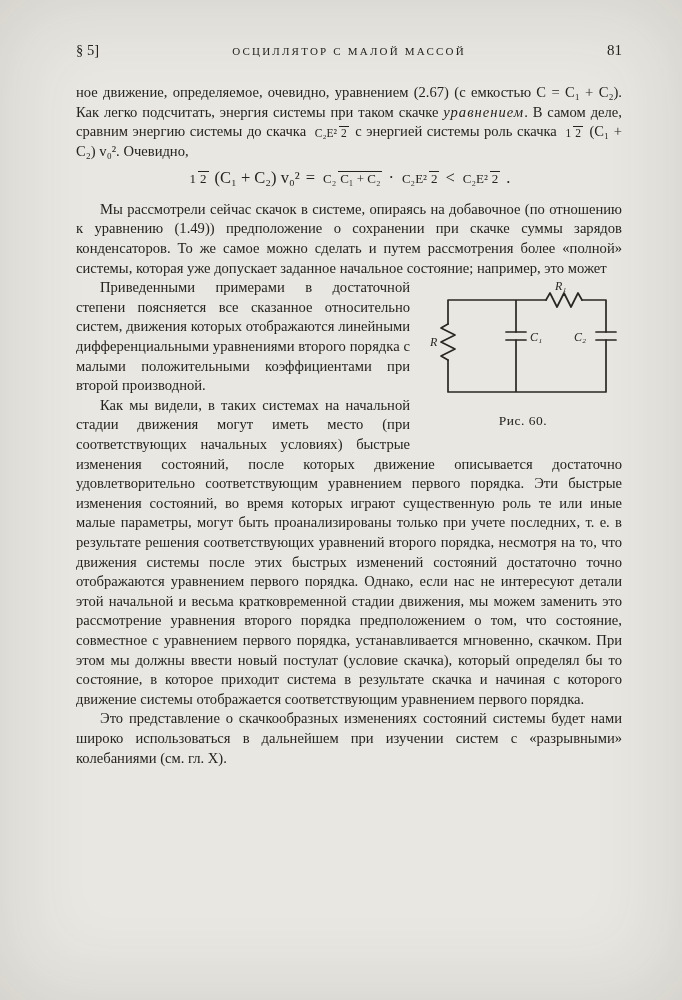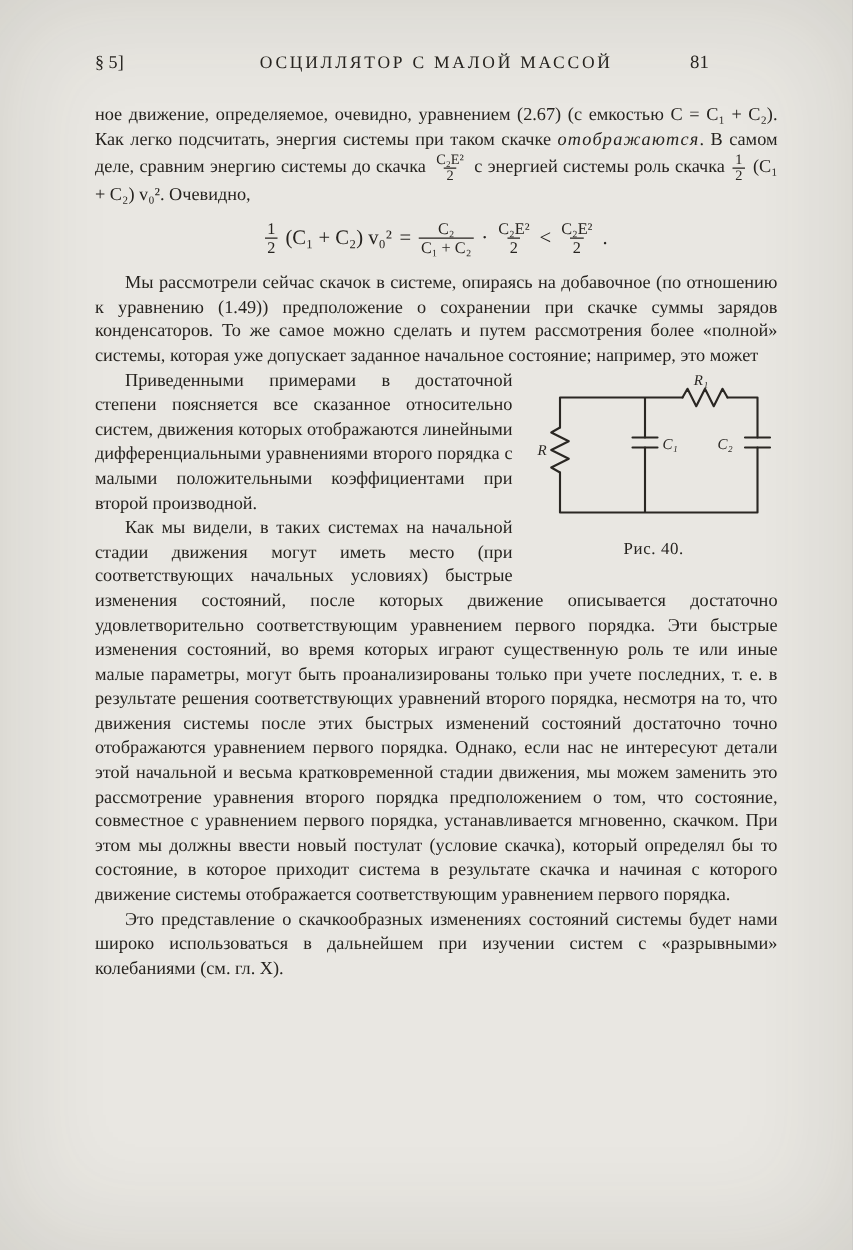--- a/index.html
+++ b/index.html
@@ -9,27 +9,27 @@
     background:#e9e7e2;
     box-shadow: inset 0 0 90px rgba(60,54,44,.14);
     padding:42px 60px 0 76px;
     font-family:"Liberation Serif","DejaVu Serif",serif;
     color:#26231f;
     overflow:hidden;
     position:relative;
   }
   .header { display:flex; align-items:baseline; margin-bottom:24px; }
   .hdr-left  { width:70px; font-size:14.5px; }
-  .hdr-center{ flex:1; text-align:center; letter-spacing:2.2px; font-size:14px; }
-  .hdr-right { width:70px; text-align:left; font-size:15px; }
+  .hdr-center{ flex:1; text-align:center; letter-spacing:2.2px; font-size:11px; }
+  .hdr-right { width:70px; text-align:right; font-size:15px; }
   .body { font-size:14.6px; line-height:19.6px; text-align:justify; }
   p.para { margin:0; }
   .indent { text-indent:24px; }
   .emph { letter-spacing:1px; }
-  .frac { display:inline-flex; flex-direction:column; align-items:center;
+  .frac { display:inline-flex; flex-direction:row; align-items:center;
           vertical-align:middle; line-height:1.05; text-align:center; }
   .frac > span { padding:0 2px; display:block; }
   .frac .den { border-top:1px solid #26231f; }
   .inlinefrac { font-size:11.5px; margin:0 2px; }
   .equation { display:flex; justify-content:center; align-items:center;
               margin:9px 0 13px; font-size:16.5px; line-height:1; }
   .eq-item { margin:0 3px; }
   .eqfrac { font-size:13px; }
   .figfloat { float:right; width:198px; margin:2px 0 6px 14px; text-align:center; }
   .figcap { display:block; font-size:13.5px; margin-top:9px; letter-spacing:.5px; }
@@ -46,21 +46,21 @@
 
   <div class="header">
     <span class="hdr-left">§ 5]</span>
     <span class="hdr-center">ОСЦИЛЛЯТОР С МАЛОЙ МАССОЙ</span>
     <span class="hdr-right">81</span>
   </div>
 
   <div class="body">
 
     <p class="para"><span>ное движение, определяемое, очевидно, уравнением (2.67) (с емкостью C = C₁ + C₂). Как легко подсчитать, энергия системы при таком скачке</span>
-      <i class="emph">отображаются</i><span>. В самом деле, сравним энергию системы до скачка</span>
+      <i class="emph">уравнением</i><span>. В самом деле, сравним энергию системы до скачка</span>
       <span class="frac inlinefrac">
           <span class="num">C₂E²</span>
           <span class="den">2</span>
         </span>
       <span>с энергией системы роль скачка</span>
       <span class="frac inlinefrac">
           <span class="num">1</span>
           <span class="den">2</span>
         </span>
       <span>(C₁ + C₂) v₀². Очевидно,</span></p>
@@ -97,21 +97,21 @@
           <path d="M20,20 L20,44 M20,80 L20,112 M20,112 L178,112 M178,20 L178,52 M178,60 L178,112 M20,20 L118,20 M154,20 L178,20 M88,20 L88,52 M88,60 L88,112"></path>
           <polyline points="20,44 13,48 27,55 13,62 27,69 13,76 20,80"></polyline>
           <polyline points="118,20 122,13 129,27 136,13 143,27 150,13 154,20"></polyline>
           <path d="M78,52 L98,52 M78,60 L98,60 M168,52 L188,52 M168,60 L188,60"></path>
         </g>
         <text x="2" y="66">R</text>
         <text x="127" y="10">R₁</text>
         <text x="102" y="61">C₁</text>
         <text x="146" y="61">C₂</text>
       </svg>
-          <span class="figcap">Рис. 40.</span>
+          <span class="figcap">Рис. 60.</span>
         </span></p>
 
     <p class="para indent">Приведенными примерами в достаточной степени поясняется все сказанное относительно систем, движения которых отображаются линейными дифференциальными уравнениями второго порядка с малыми положительными коэффициентами при второй производной.</p>
 
     <p class="para indent">Как мы видели, в таких системах на начальной стадии движения могут иметь место (при соответствующих начальных условиях) быстрые изменения состояний, после которых движение описывается достаточно удовлетворительно соответствующим уравнением первого порядка. Эти быстрые изменения состояний, во время которых играют существенную роль те или иные малые параметры, могут быть проанализированы только при учете последних, т. е. в результате решения соответствующих уравнений второго порядка, несмотря на то, что движения системы после этих быстрых изменений состояний достаточно точно отображаются уравнением первого порядка. Однако, если нас не интересуют детали этой начальной и весьма кратковременной стадии движения, мы можем заменить это рассмотрение уравнения второго порядка предположением о том, что состояние, совместное с уравнением первого порядка, устанавливается мгновенно, скачком. При этом мы должны ввести новый постулат (условие скачка), который определял бы то состояние, в которое приходит система в результате скачка и начиная с которого движение системы отображается соответствующим уравнением первого порядка.</p>
 
     <p class="para indent">Это представление о скачкообразных изменениях состояний системы будет нами широко использоваться в дальнейшем при изучении систем с «разрывными» колебаниями (см. гл. X).</p>
 
   </div>
 </div>

